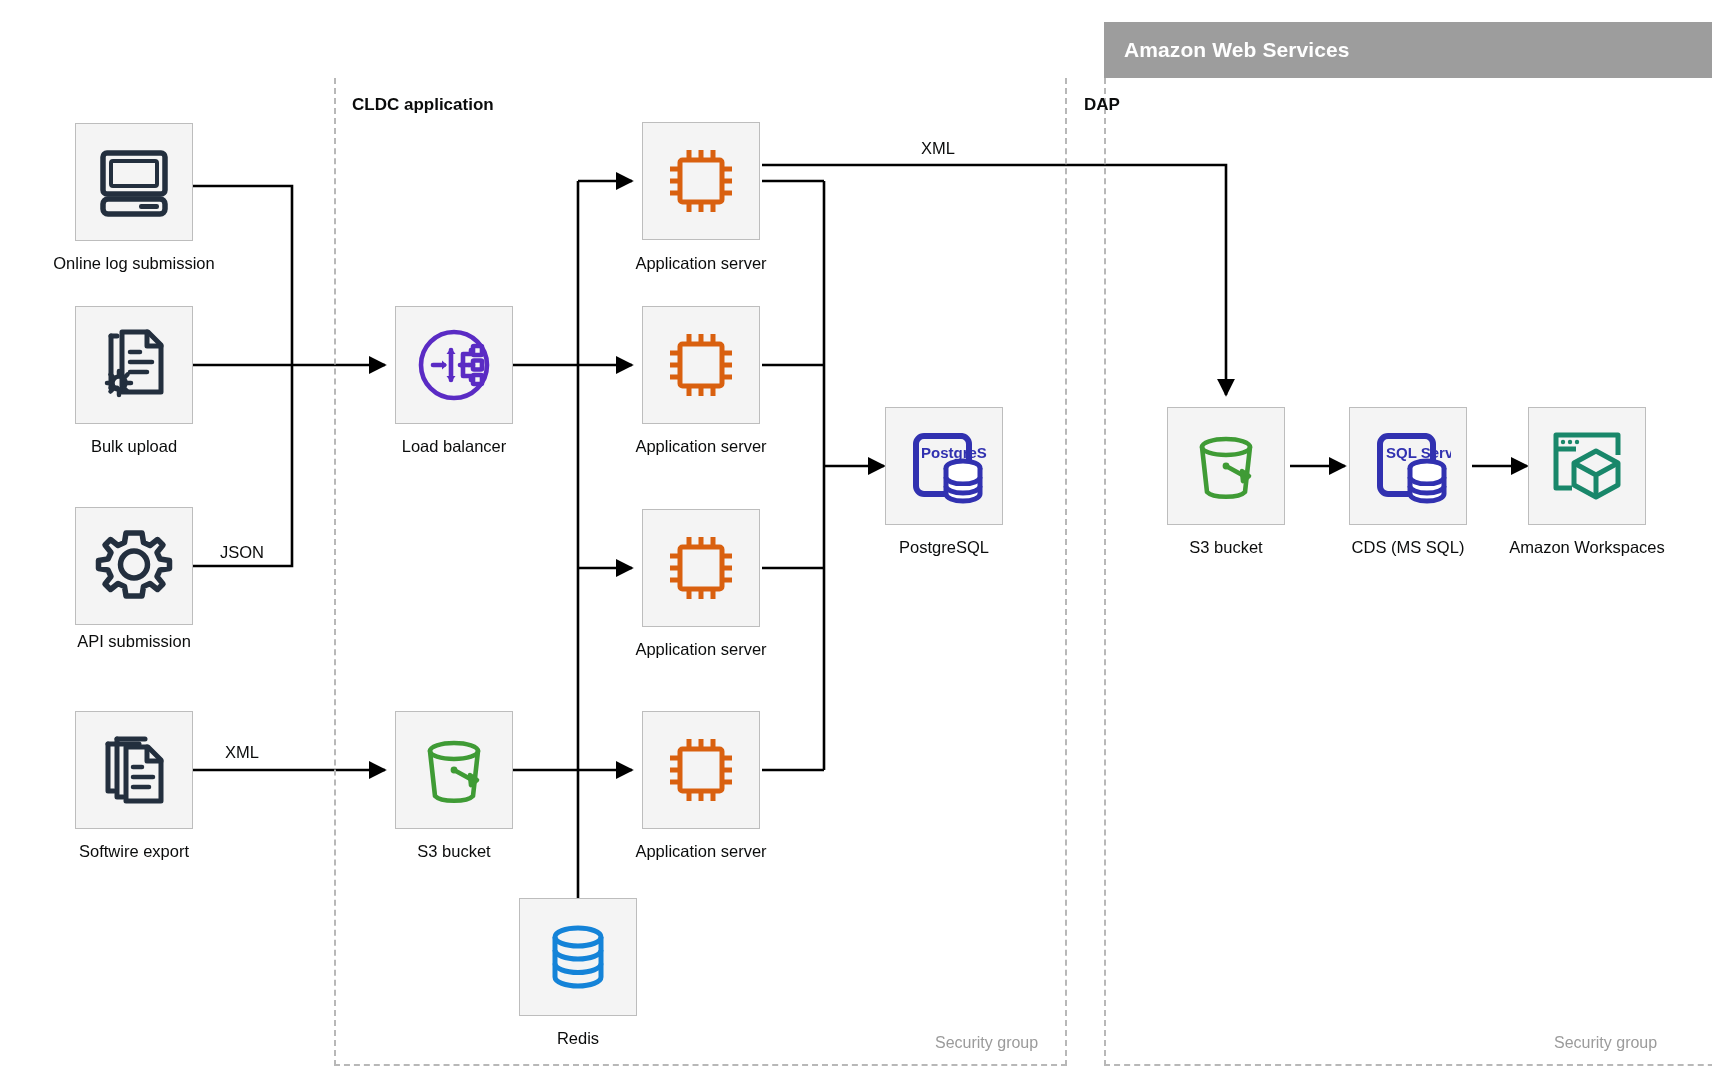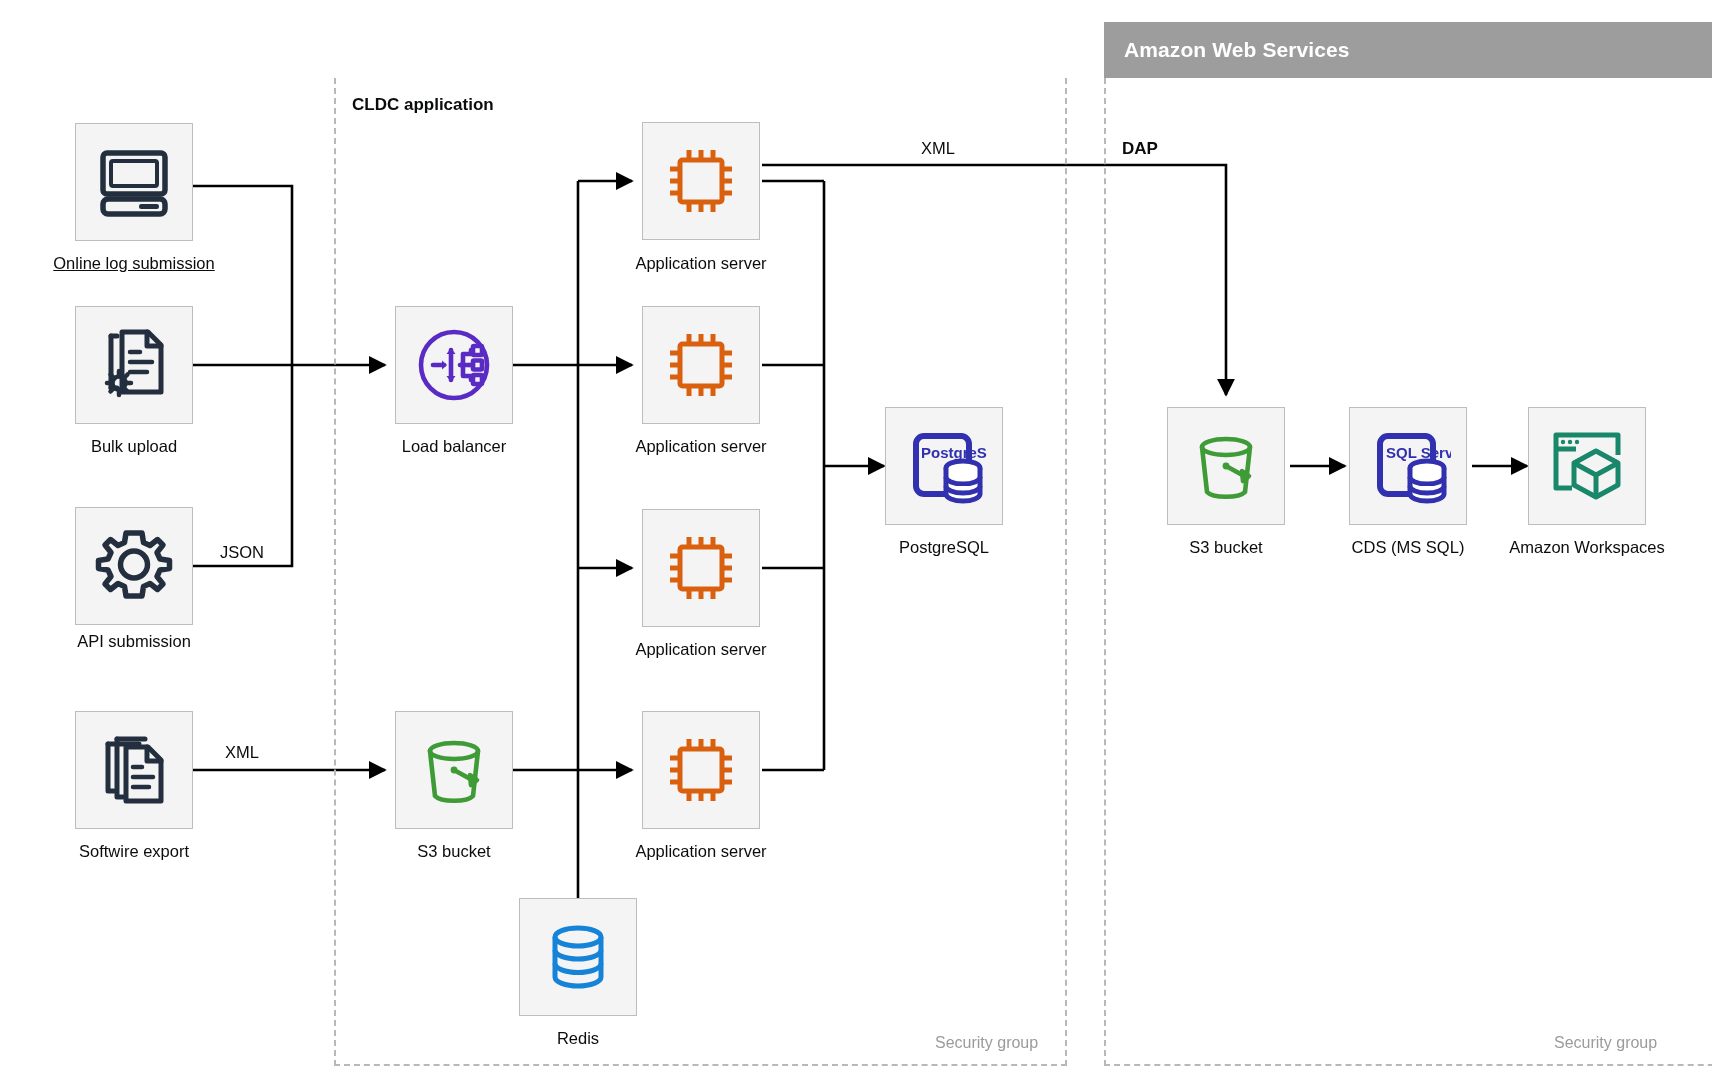--- a/index.html
+++ b/index.html
@@ -128,34 +128,34 @@
 
   <div class="dashed-box" style="left:334px; top:78px; width:733px; height:988px;"></div>
   <div class="group-sublabel" style="left:352px; top:95px;">CLDC application</div>
   <div class="sg-label" style="left:935px; top:1034px;">Security group</div>
 
   <div class="group-header" style="left:1104px; top:22px; width:608px; height:56px;"></div>
   <div class="group-header" style="left:1104px; top:22px; width:680px; height:56px;">
     <span>Amazon Web Services</span>
   </div>
   <div class="dashed-box" style="left:1104px; top:78px; width:640px; height:988px;"></div>
-  <div class="group-sublabel" style="left:1122px; top:95px;margin-top:44px;">DAP</div>
+  <div class="group-sublabel" style="left:1084px; top:95px;">DAP</div>
   <div class="sg-label" style="left:1554px; top:1034px;">Security group</div>
 
   <div class="node" style="left:75px; top:123px;">
     <span>
       <svg width="78" height="78" viewBox="0 0 78 78" fill="none" stroke="#232f3e" stroke-width="5.5" stroke-linejoin="round">
         <rect x="8" y="10" width="62" height="41" rx="4"></rect>
         <rect x="16" y="18" width="46" height="25" rx="2" stroke-width="4"></rect>
         <rect x="8" y="56" width="62" height="15" rx="5"></rect>
         <rect x="44" y="61" width="20" height="5" rx="2.2" fill="#232f3e" stroke="none"></rect>
       </svg>
     </span>
   </div>
-  <div class="node-label" style="left:134px; top:254px;text-decoration:underline;">Online log submission</div>
+  <div class="node-label" style="left:134px; top:254px;">Online log submission</div>
 
   <div class="node" style="left:75px; top:306px;">
     <span>
       <svg width="78" height="78" viewBox="0 0 78 78" fill="none" stroke="#232f3e" stroke-width="5" stroke-linejoin="round" stroke-linecap="round">
         <path d="M16 10 L16 62"></path>
         <path d="M16 10 L22 10"></path>
         <path d="M16 62 L22 62"></path>
         <path d="M27 6 L53 6 L66 19 L66 66 L27 66 Z"></path>
         <path d="M52 6 L52 20 L66 20"></path>
         <path d="M35 26 L45 26" stroke-width="4.5"></path>

